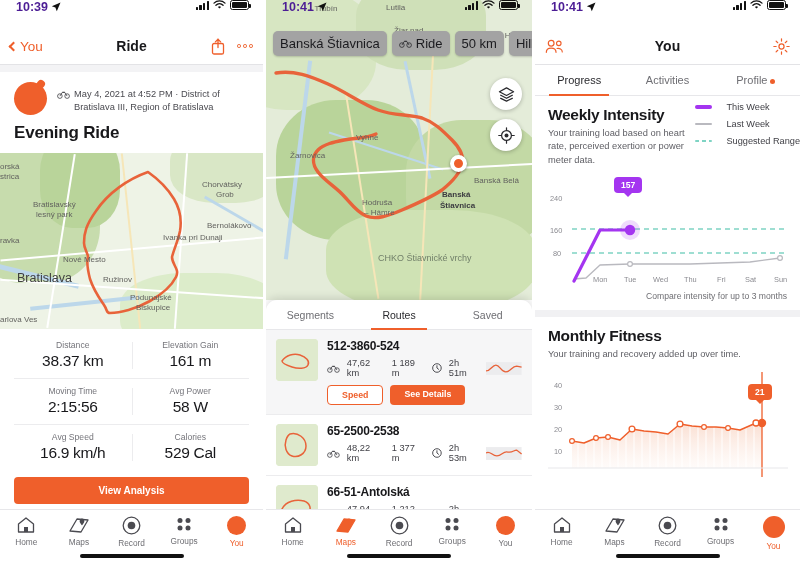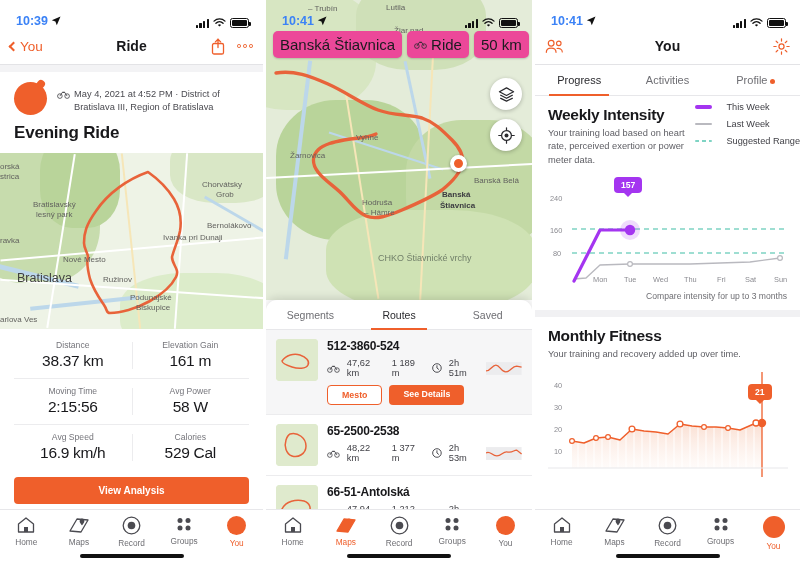--- a/index.html
+++ b/index.html
@@ -10,23 +10,23 @@
     display: flex;
     overflow: hidden;
   }
   .panel { width: 265px; height: 564px; position: relative; background:#fff; overflow: hidden; }
   .panel.mid { width: 268px; }
   .panel.right { width: 267px; }
   .gap { width: 3px; height: 564px; background: #ffffff; }
 
   
   .statusbar {
-    height: 28px; display: flex; align-items: flex-end;
+    height: 28px; display: flex; align-items: flex-start;
     justify-content: space-between; padding: 0 14px 0 16px;
-    font-size: 12.5px; font-weight: bold; color: #3b82f6;
+    font-size: 12.5px; font-weight: bold; color: #4c1d95;
     position: relative; z-index: 20;
   }
   .statusbar.over { background: transparent; }
   .st-left { display: flex; align-items: center; gap: 3px; }
   .st-right { display: flex; align-items: center; gap: 4px; }
   .loc-arrow { display:inline-block; width:10px; height:10px; }
   .sig { display:flex; align-items:flex-end; gap:1.2px; height:9px; }
   .sig i { width:2.4px; background:#111; display:block; border-radius:.5px; }
   .sig i:nth-child(1){height:3px;} .sig i:nth-child(2){height:5px;}
   .sig i:nth-child(3){height:7px;} .sig i:nth-child(4){height:9px;}
@@ -82,21 +82,21 @@
     border-top:1px solid #e7e7ea; display:flex; align-items:flex-start; padding-top:6px; z-index:30;}
   .tab { flex:1; display:flex; flex-direction:column; align-items:center; gap:3px; cursor:pointer;}
   .tab .tl { font-size:8.3px; color:#6e6e73; }
   .tab.active .tl { color:#ef5f2b; }
   .home-indicator { position:absolute; bottom:6px; left:50%; transform:translateX(-50%);
     width:104px; height:4px; background:#111; border-radius:3px;}
 
   
   .map2 { position:absolute; inset:0 0 264px 0; background:#e4ecd9; overflow:hidden;}
   .chips { position:absolute; top:31px; left:0; right:0; display:flex; gap:5px; padding:0 7px; z-index:15; }
-  .chip { background:#ec4899; border-radius:5px; padding:5px 7px; font-size:15px; color:#1b1b1f;
+  .chip { background:#a3a3a3; border-radius:5px; padding:5px 7px; font-size:13px; color:#1b1b1f;
     box-shadow:0 1px 2px rgba(0,0,0,.18); display:flex; align-items:center; gap:4px; cursor:pointer; white-space:nowrap;}
   .mapbtn { position:absolute; right:10px; width:32px; height:32px; border-radius:50%; background:#fff;
     box-shadow:0 1px 4px rgba(0,0,0,.25); display:flex; align-items:center; justify-content:center; cursor:pointer; z-index:15;}
   .pin { position:absolute; width:17px; height:17px; background:#ef5f2b; border-radius:50%;
     border:4px solid #fff; box-shadow:0 1px 3px rgba(0,0,0,.4);}
 
   
   .sheet { position:absolute; left:0; right:0; bottom:0; height:264px; background:#fff;
     border-radius:11px 11px 0 0; box-shadow:0 -2px 8px rgba(0,0,0,.13); z-index:18; overflow:hidden;}
   .seg-tabs { display:flex; border-bottom:1px solid #e7e7ea; padding-top:9px;}
@@ -437,21 +437,21 @@
               <circle cx="6" cy="6" r="5.2" fill="none" stroke="#3b3b40" stroke-width="1.1"></circle>
               <path d="M6 3.2V6l2 1.6" stroke="#3b3b40" stroke-width="1.1" fill="none" stroke-linecap="round"></path>
             </svg>
           <span>2h 51m</span>
           <svg width="36" height="13" viewBox="0 0 36 13">
               <rect width="36" height="13" fill="#ececee"></rect>
               <path d="M0 9 C 5 9 6 3 10 3 C 14 3 15 10 20 10 C 25 10 26 4 31 4 L 36 5" fill="none" stroke="#e8633a" stroke-width="1.3"></path>
             </svg>
         </div>
         <div class="rbtns">
-          <div class="rbtn out">Mesto</div>
+          <div class="rbtn out">Speed</div>
           <div class="rbtn fill">See Details</div>
         </div>
       </div>
     </div>
 
     <div class="route">
       <div class="rthumb">
         <div style="position:absolute;inset:0;background:#dfeacd"></div>
         <svg viewBox="0 0 42 42" width="42" height="42" style="position:absolute;inset:0">
             <path d="M14 10 C 22 8 30 14 30 22 C 30 30 22 34 16 32 C 10 30 8 22 10 16 C 11 13 12 11 14 10 Z" fill="none" stroke="#e8633a" stroke-width="1.5"></path>

